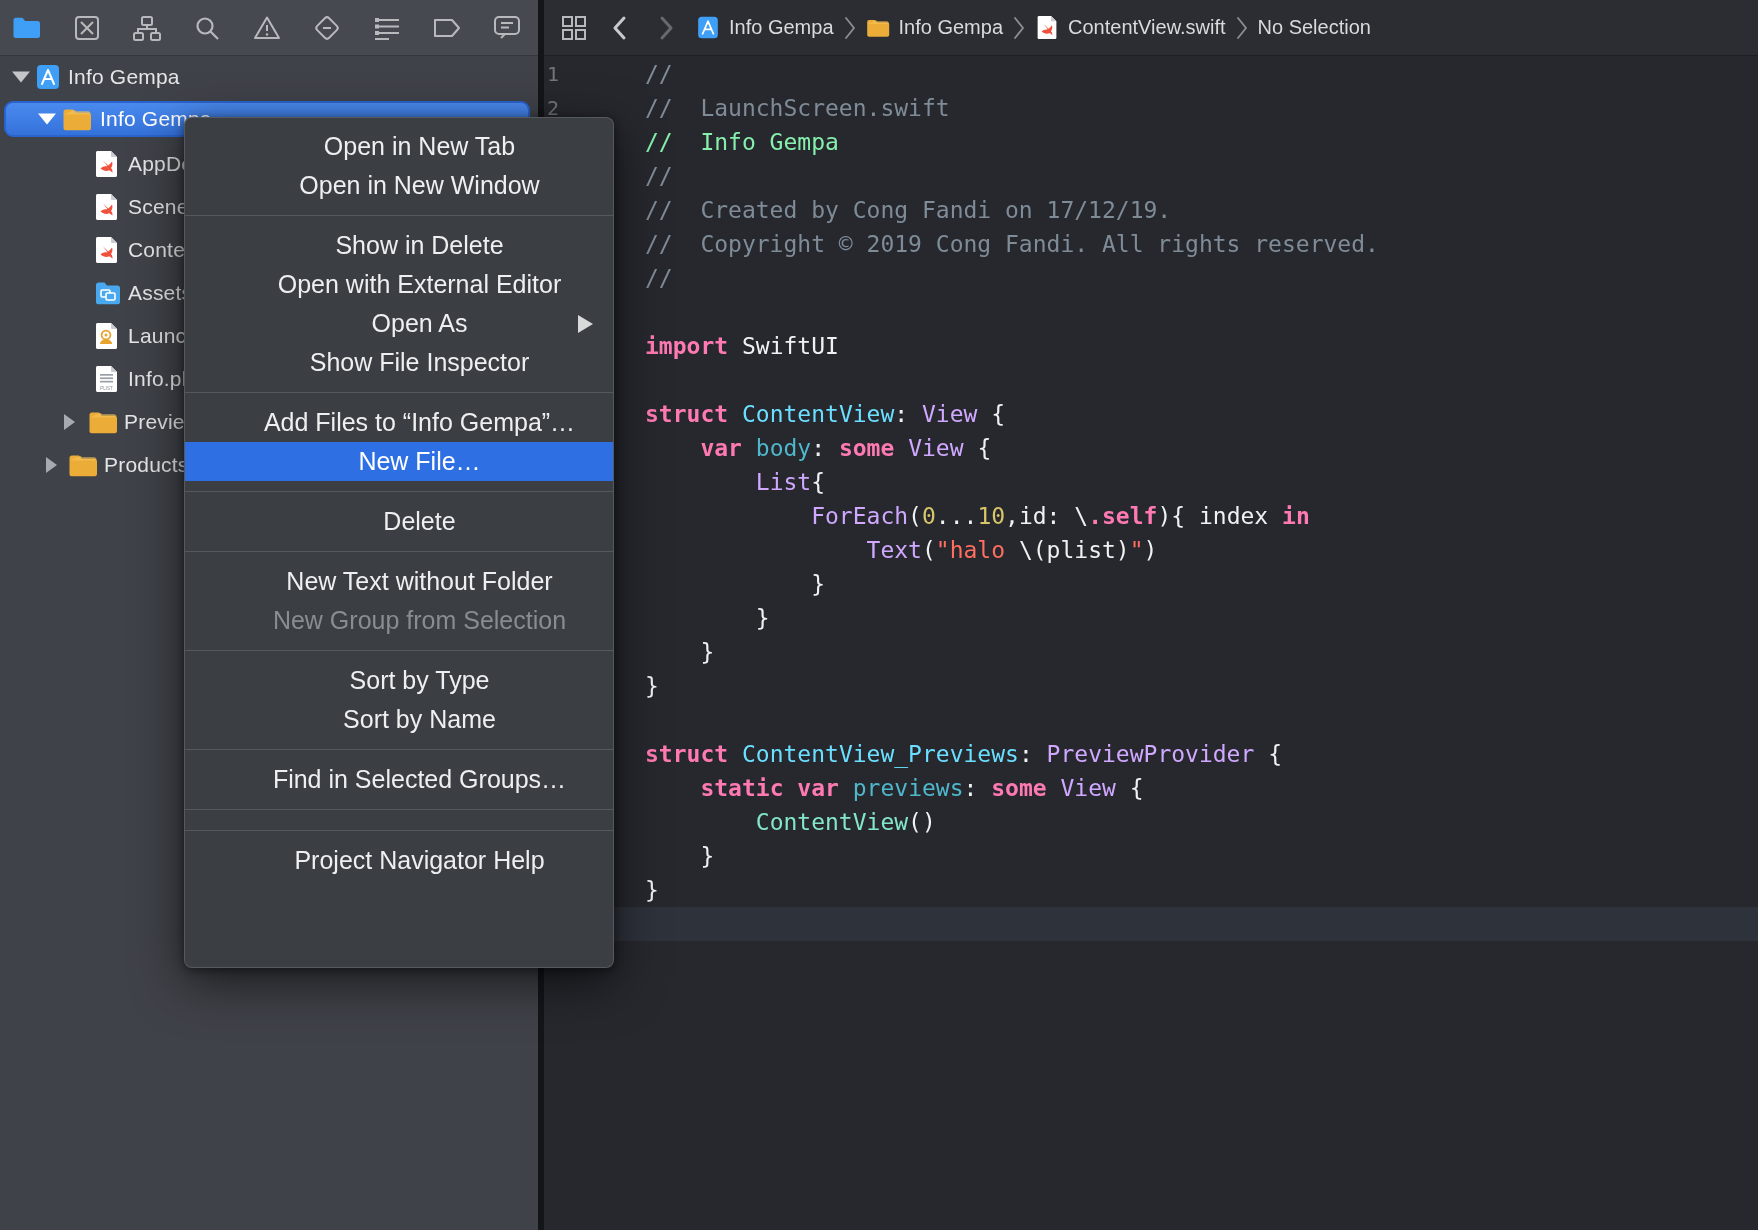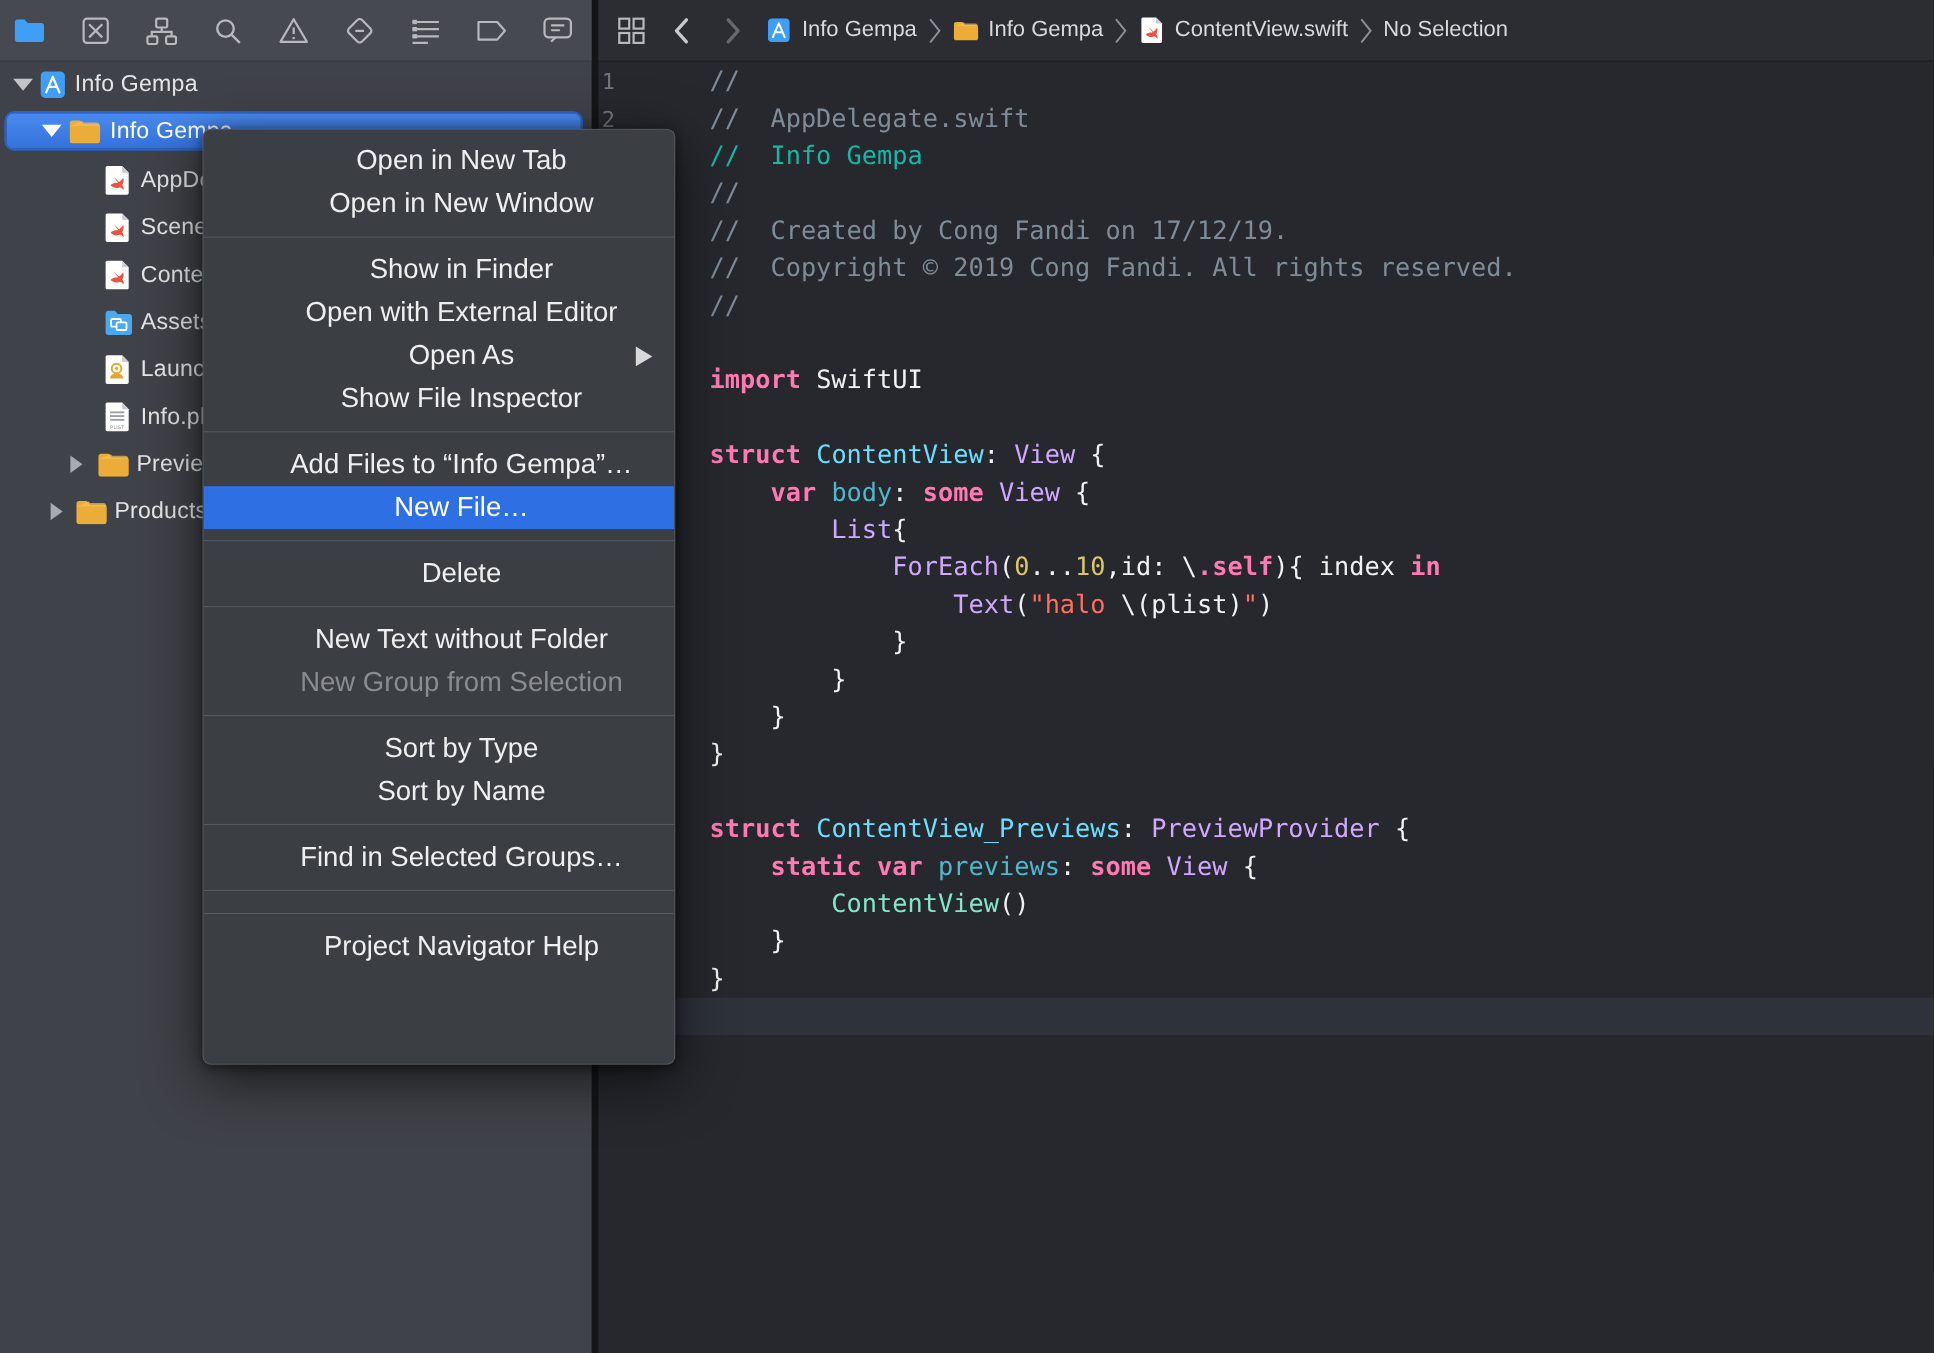--- a/index.html
+++ b/index.html
@@ -234,22 +234,22 @@
 <div id="divider"></div>
 
 <div id="editor">
   <div id="cursor-line"></div>
   <div id="gutter">
       <div class="ln">1</div>
       <div class="ln">2</div>
     </div>
   <div id="code">
       <div class="cl"><span style="color: rgb(127, 140, 152);">//</span></div>
-      <div class="cl"><span style="color: rgb(127, 140, 152);">//  AppDelegate.swift</span></div>
-      <div class="cl"><span style="color: #14b8a6;">//  Info Gempa</span></div>
+      <div class="cl"><span style="color: rgb(127, 140, 152);">//  LaunchScreen.swift</span></div>
+      <div class="cl"><span style="color: #86efac;">//  Info Gempa</span></div>
       <div class="cl"><span style="color: rgb(127, 140, 152);">//</span></div>
       <div class="cl"><span style="color: rgb(127, 140, 152);">//  Created by Cong Fandi on 17/12/19.</span></div>
       <div class="cl"><span style="color: rgb(127, 140, 152);">//  Copyright © 2019 Cong Fandi. All rights reserved.</span></div>
       <div class="cl"><span style="color: rgb(127, 140, 152);">//</span></div>
       <div class="cl"></div>
       <div class="cl"><span style="color: rgb(255, 122, 178); font-weight: bold;">import</span><span style="color: rgb(240, 241, 242);"> SwiftUI</span></div>
       <div class="cl"></div>
       <div class="cl"><span style="color: rgb(255, 122, 178); font-weight: bold;">struct</span><span style="color: rgb(240, 241, 242);"> </span><span style="color: rgb(107, 223, 255);">ContentView</span><span style="color: rgb(240, 241, 242);">: </span><span style="color: rgb(208, 168, 255);">View</span><span style="color: rgb(240, 241, 242);"> {</span></div>
       <div class="cl"><span style="color: rgb(240, 241, 242);">    </span><span style="color: rgb(255, 122, 178); font-weight: bold;">var</span><span style="color: rgb(240, 241, 242);"> </span><span style="color: rgb(78, 184, 204);">body</span><span style="color: rgb(240, 241, 242);">: </span><span style="color: rgb(255, 122, 178); font-weight: bold;">some</span><span style="color: rgb(240, 241, 242);"> </span><span style="color: rgb(208, 168, 255);">View</span><span style="color: rgb(240, 241, 242);"> {</span></div>
       <div class="cl"><span style="color: rgb(240, 241, 242);">        </span><span style="color: rgb(208, 168, 255);">List</span><span style="color: rgb(240, 241, 242);">{</span></div>
@@ -335,21 +335,21 @@
         </span>
         <span class="crumb-label" style="margin-left: 0px;">No Selection</span>
       </span>
   </div>
 </div>
 
 <div id="ctx-menu">
     <div class="mi">Open in New Tab</div>
     <div class="mi">Open in New Window</div>
     <div class="msep"></div>
-    <div class="mi">Show in Finder</div>
+    <div class="mi">Show in Delete</div>
     <div class="mi">Open with External Editor</div>
     <div class="mi">Open As<span class="sub-arrow"></span></div>
     <div class="mi">Show File Inspector</div>
     <div class="msep"></div>
     <div class="mi">Add Files to “Info Gempa”…</div>
     <div class="mi hl">New File…</div>
     <div class="msep"></div>
     <div class="mi">Delete</div>
     <div class="msep"></div>
     <div class="mi">New Text without Folder</div>

